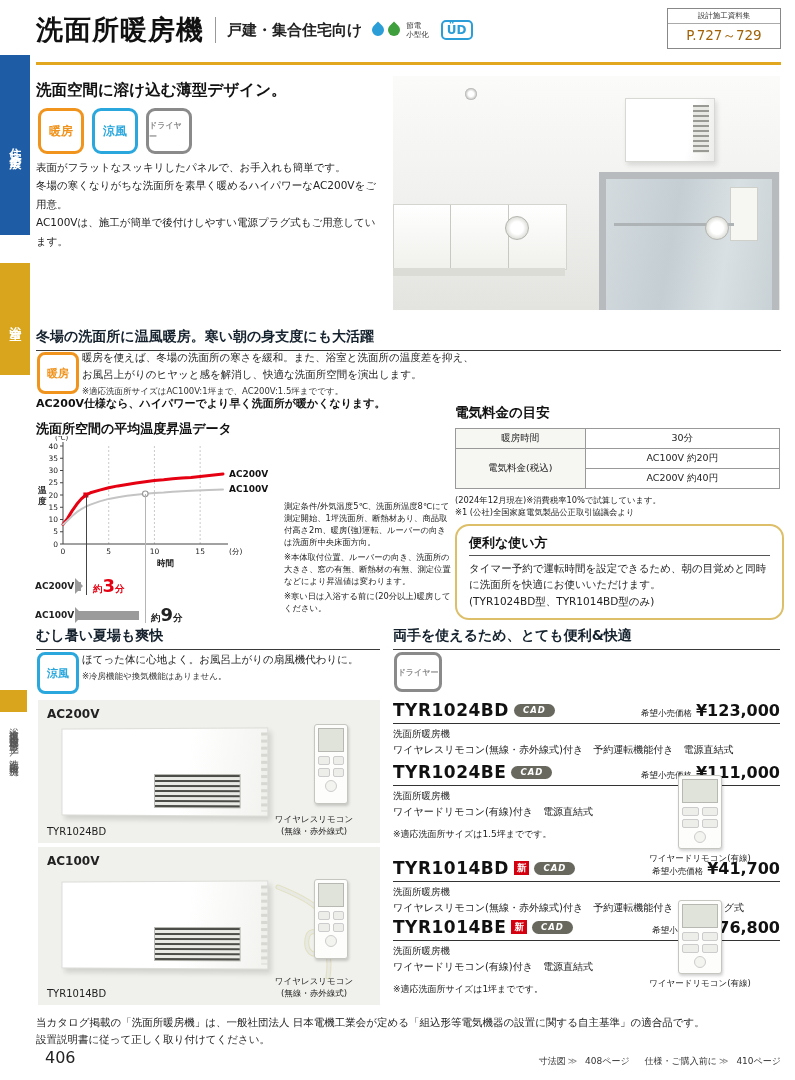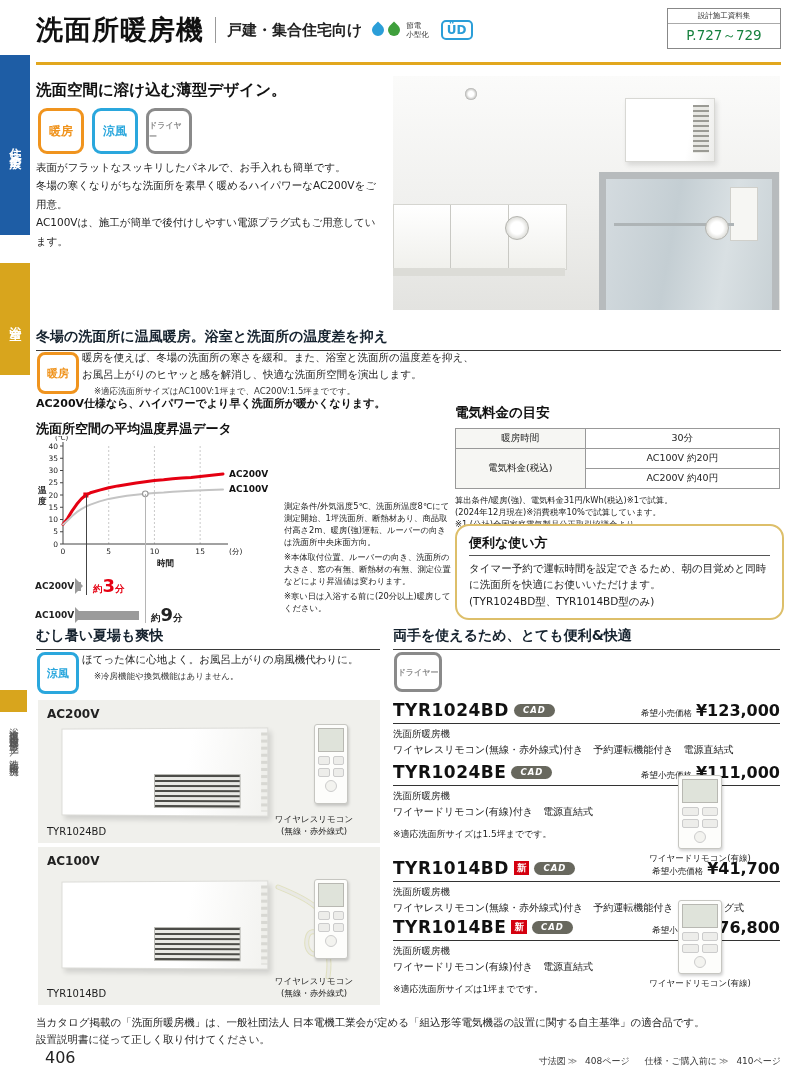--- a/index.html
+++ b/index.html
@@ -19,21 +19,21 @@
   .subtitle{font-size:15px;font-weight:bold;color:#222;}
   .drop{width:12px;height:12px;border-radius:0 50% 50% 50%;transform:rotate(45deg);display:inline-block;margin-left:10px;}
   .drop-blue{background:#2b9ed8;}
   .drop-green{background:#3f9f3c;margin-left:4px;}
   .eco{margin-left:6px;font-size:7.5px;line-height:1.2;color:#333;}
   .eco div{white-space:nowrap;}
   .ud-badge{margin-left:12px;border:2px solid #2b9ed8;border-radius:5px;color:#2b9ed8;
             font-weight:bold;font-size:12px;padding:1px 4px;background:#fff;}
   .ref-box{position:absolute;right:14px;top:8px;width:112px;border:1px solid #888;background:#fff;text-align:center;}
   .ref-label{font-size:7.5px;color:#333;border-bottom:1px solid #aaa;padding:2px 0;}
-  .ref-pages{font-size:13.5px;color:#15803d;padding:3px 0;}
+  .ref-pages{font-size:13.5px;color:#a16207;padding:3px 0;}
   .gold-rule{position:absolute;left:36px;right:14px;top:62px;height:3px;background:#e2a71e;}
   
   .intro-head{position:absolute;left:36px;top:80px;font-size:15.5px;font-weight:bold;color:#111;}
   .badge-row{position:absolute;left:38px;top:108px;display:flex;gap:8px;}
   .fbadge{width:40px;height:40px;border-radius:9px;display:flex;align-items:center;justify-content:center;
           font-weight:bold;background:#fff;}
   .fb-orange{border:3px solid #f0941e;color:#f0941e;font-size:12px;}
   .fb-cyan{border:3px solid #2aa7dd;color:#2aa7dd;font-size:12px;}
   .fb-gray{border:3px solid #8a8a8a;color:#8a8a8a;font-size:8px;}
   .intro-lines{position:absolute;left:36px;top:158px;width:350px;font-size:10.5px;line-height:1.75;color:#222;}
@@ -64,21 +64,21 @@
             border-bottom:1.5px solid #3a3a3a;padding-bottom:4px;}
   .sh-winter{left:36px;top:328px;right:14px;}
   .sh-summer{left:36px;top:627px;width:344px;}
   .sh-dryer{left:393px;top:627px;width:387px;}
   .sbadge{position:absolute;border-radius:8px;display:flex;align-items:center;justify-content:center;
           font-weight:bold;background:#fff;}
   .sb-warm{left:37px;top:352px;width:36px;height:36px;border:3px solid #f0941e;color:#f0941e;font-size:11px;}
   .sb-cool{left:37px;top:652px;width:36px;height:36px;border:3px solid #2aa7dd;color:#2aa7dd;font-size:11px;}
   .sb-dry{left:394px;top:652px;width:42px;height:34px;border:3px solid #8a8a8a;color:#8a8a8a;font-size:8px;}
   .sec-body{position:absolute;font-size:10.5px;line-height:1.6;color:#222;}
-  .sec-note{font-size:8.5px;color:#333;margin-top:2px;margin-left:12px;}
+  .sec-note{font-size:8.5px;color:#333;margin-top:2px;}
   .wb-body{left:82px;top:349px;width:420px;}
   .cool-body{left:82px;top:651px;width:300px;}
   .dry-body{left:446px;top:650px;width:334px;}
   .power-line{position:absolute;left:36px;top:396px;font-size:11px;font-weight:bold;color:#111;}
   .chart-title{position:absolute;left:36px;top:420px;font-size:13px;font-weight:bold;color:#111;}
   
   #chart-wrap{position:absolute;left:33px;top:436px;width:245px;height:200px;}
   .vline{position:absolute;width:1px;}
   #vline1{left:53px;top:59px;height:100px;background:#444;}
   #vline2{left:112px;top:58px;height:129px;background:#b5b5b5;}
@@ -214,21 +214,21 @@
       </div>
     <div class="counter"></div>
     <div class="glass-door">
       <div class="towel"></div>
       <div class="g-bar"></div>
     </div>
     <div class="wall-light wl1"></div>
     <div class="wall-light wl2"></div>
   </div>
 
-  <div class="sec-head sh-winter">冬場の洗面所に温風暖房。浴室と洗面所の温度差を抑え</div>
+  <div class="sec-head sh-winter">冬場の洗面所に温風暖房。寒い朝の身支度にも大活躍</div>
   <div class="sbadge sb-warm">暖房</div>
   <div class="sec-body wb-body">
     <div>暖房を使えば、冬場の洗面所の寒さを緩和。また、浴室と洗面所の温度差を抑え、</div>
     <div>お風呂上がりのヒヤッと感を解消し、快適な洗面所空間を演出します。</div>
     <div class="sec-note">※適応洗面所サイズはAC100V:1坪まで、AC200V:1.5坪までです。</div>
   </div>
   <div class="power-line">AC200V仕様なら、ハイパワーでより早く洗面所が暖かくなります。</div>
   <div class="chart-title">洗面所空間の平均温度昇温データ</div>
 
   <div id="chart-wrap">
@@ -310,21 +310,20 @@
       <tr>
         <td class="lab" rowspan="2">電気料金(税込)</td>
         <td>AC100V 約20円</td>
       </tr>
       <tr>
         <td>AC200V 約40円</td>
       </tr>
     </tbody>
       </table>
     <div class="elec-notes">
-      <p>算出条件/暖房(強)、電気料金31円/kWh(税込)※1で試算。</p>
       <p>(2024年12月現在)※消費税率10%で試算しています。</p>
       <p>※1 (公社)全国家庭電気製品公正取引協議会より</p>
     </div>
   </div>
 
   <div class="handy">
     <div class="handy-title">便利な使い方</div>
     <div class="handy-body">
       <span>タイマー予約で運転時間を設定できるため、朝の目覚めと同時に洗面所を快適にお使いいただけます。</span><br>
       <span>(TYR1024BD型、TYR1014BD型のみ)</span>

